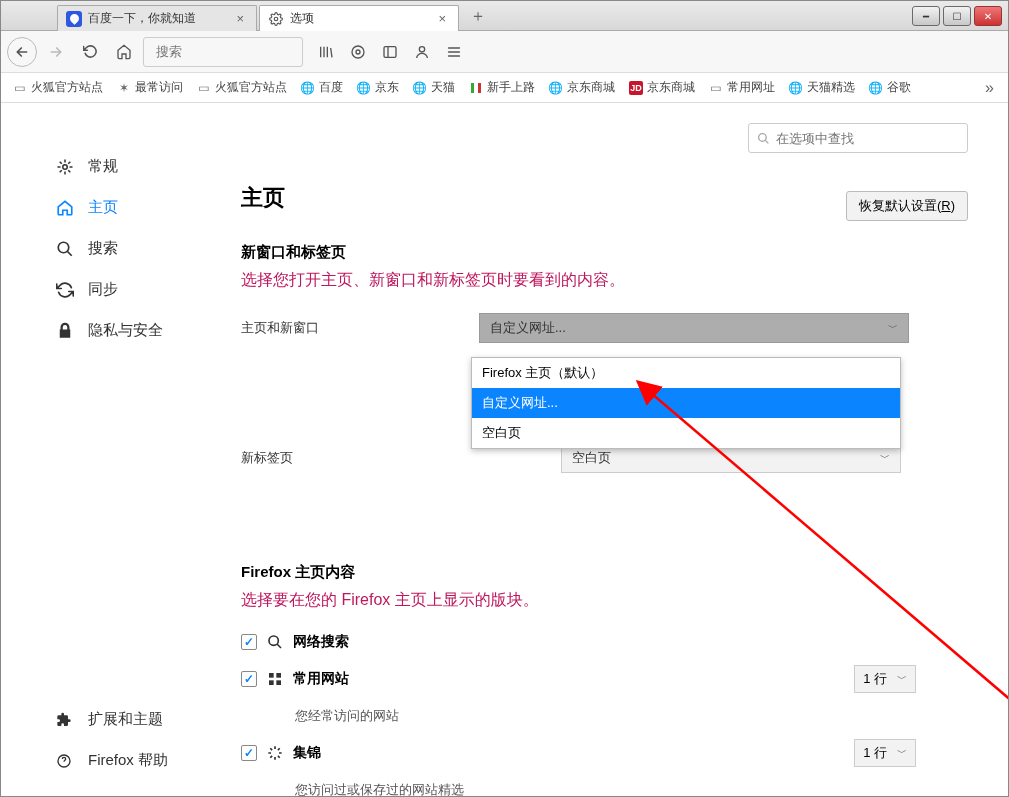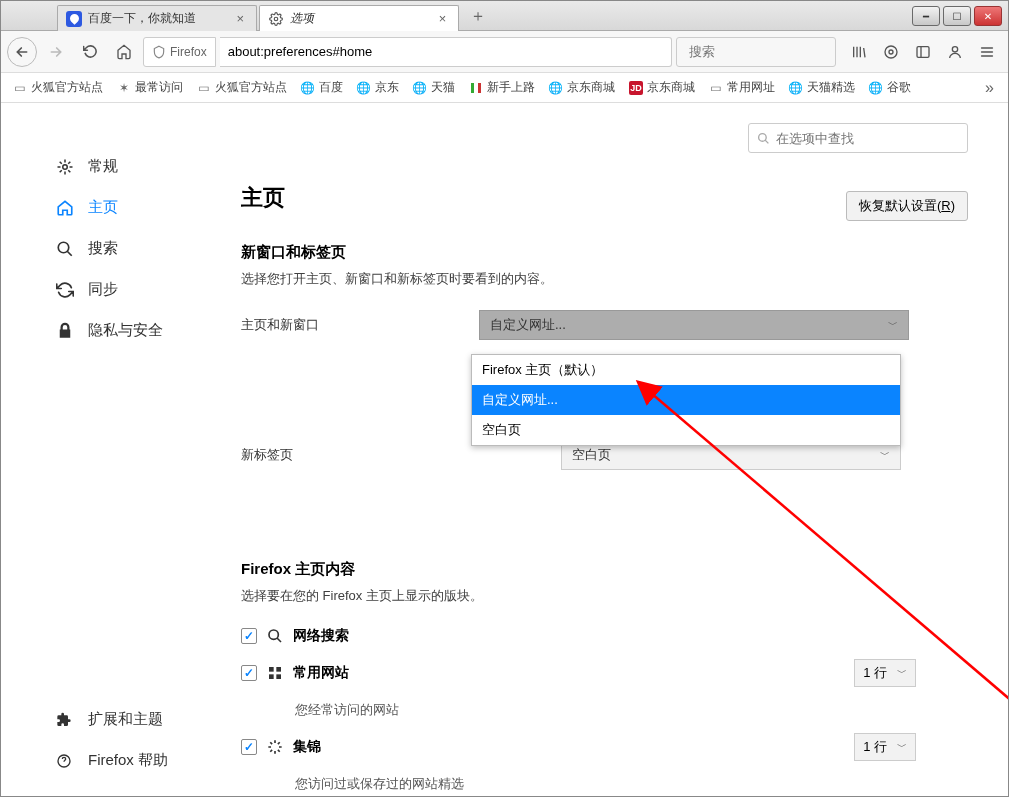--- a/index.html
+++ b/index.html
@@ -7,21 +7,21 @@
 
 
 .titlebar { height: 30px; background: linear-gradient(#eaeaea,#d8d8d8); border-bottom: 1px solid #aaa; display:flex; align-items:flex-end; justify-content:flex-end; padding: 0 4px; position:relative; }
 .win-btns { display:flex; gap:3px; margin-bottom:4px; margin-right:2px; }
 .win-btn { width:28px; height:20px; border:1px solid #6a6a6a; border-radius:3px; background: linear-gradient(#f2f2f2,#c8c8c8); display:flex; align-items:center; justify-content:center; font-size:10px; color:#333; }
 .win-btn.close { background: linear-gradient(#e77,#c33); color:#fff; border-color:#933; }
 
 
 .tabs { position:absolute; left:56px; top:4px; height:26px; display:flex; }
 .tab { height:26px; min-width:200px; border:1px solid #aaa; border-bottom:none; border-radius:2px 2px 0 0; display:flex; align-items:center; padding:0 8px; gap:6px; font-size:12px; color:#333; background:#e5e5e5; margin-right:2px; }
-.tab.active { background:#fff;font-style:italic; }
+.tab.active { background:#fff; }
 .tab .favicon { width:16px; height:16px; display:flex; align-items:center; justify-content:center; }
 .tab .title { flex:1; white-space:nowrap; overflow:hidden; text-overflow:ellipsis; }
 .tab .close { font-size:13px; color:#666; padding:0 4px; }
 .newtab { width:26px; height:22px; margin-left:4px; display:flex; align-items:center; justify-content:center; color:#666; font-size:16px; }
 
 
 .navbar { height:42px; background:#f7f7f7; border-bottom:1px solid #ddd; display:flex; align-items:center; padding:0 6px; gap:4px; }
 .nav-btn { width:30px; height:30px; border:none; border-radius:4px; background:transparent; display:flex; align-items:center; justify-content:center; color:#555; font-size:15px; }
 .nav-btn.circle { border:1px solid #bbb; border-radius:50%; width:30px; height:30px; }
 .url-wrap { flex:1; display:flex; align-items:center; gap:4px; height:30px; }
@@ -47,21 +47,21 @@
 
 .content { flex:1; padding:26px 52px 0 10px; position:relative; }
 .find-wrap { position:absolute; right:40px; top:20px; width:220px; height:30px; border:1px solid #ccc; border-radius:3px; display:flex; align-items:center; padding:0 8px; gap:6px; color:#999; font-size:13px; }
 .find-wrap input { flex:1; border:none; outline:none; font-size:13px; }
 
 h1.page-title { font-size:22px; font-weight:600; margin-top:54px; margin-bottom:30px; }
 .restore-btn { position:absolute; right:40px; top:88px; height:30px; padding:0 12px; border:1px solid #bbb; border-radius:3px; background:#f2f2f2; font-size:13px; }
 .restore-btn u { text-decoration:underline; }
 
 h2.section { font-size:15px; font-weight:700; margin-top:18px; margin-bottom:8px; }
-p.desc { font-size:13px; color:#404040; margin-bottom:22px; }
+p.desc { font-size:16px; color:#be185d; margin-bottom:22px; }
 
 .form-row { display:flex; align-items:center; margin-bottom:12px; }
 .form-label { width:230px; font-size:13px; color:#333; }
 .select-btn { flex:1; max-width:430px; height:30px; border:1px solid #ccc; background:#e9e9e9; display:flex; align-items:center; justify-content:space-between; padding:0 10px; font-size:13px; color:#333; }
 .select-btn.open { background:#adadad; border-color:#999; }
 .caret { font-size:10px; color:#555; }
 
 .dropdown { position:absolute; width:430px; border:1px solid #bbb; background:#fff; box-shadow:0 2px 6px rgba(0,0,0,0.25); }
 .dd-item { height:30px; display:flex; align-items:center; padding:0 10px; font-size:13px; }
 .dd-item.selected { background:#0a84ff; color:#fff; }
@@ -129,29 +129,20 @@
   <button class="nav-btn">
     <svg width="15" height="15" viewBox="0 0 24 24" fill="none" stroke="#555" stroke-width="2.5" stroke-linecap="round">
         <path d="M1 4v6h6M3.5 15a9 9 0 1 0 2.1-9.4L1 10"></path>
       </svg>
   </button>
   <button class="nav-btn">
     <svg width="16" height="16" viewBox="0 0 24 24" fill="none" stroke="#555" stroke-width="2" stroke-linecap="round">
         <path d="M3 9.5L12 2l9 7.5V20a2 2 0 0 1-2 2h-4v-7h-6v7H5a2 2 0 0 1-2-2z"></path>
       </svg>
   </button>
-  <div class="url-wrap">
-    <div class="shield-box">
-      <svg width="14" height="14" viewBox="0 0 24 24" fill="none" stroke="#888" stroke-width="2">
-          <path d="M12 2l8 4v5c0 5-3.4 9.6-8 11-4.6-1.4-8-6-8-11V6z"></path>
-        </svg>
-      <span>Firefox</span>
-    </div>
-    <input class="url-input" value="about:preferences#home" style="">
-  </div>
   <div class="search-box">
     <svg width="13" height="13" viewBox="0 0 24 24" fill="none" stroke="#888" stroke-width="2.5">
         <circle cx="10" cy="10" r="7"></circle>
         <path d="M21 21l-6-6"></path>
       </svg>
     <input placeholder="搜索" style="">
   </div>
   <div class="right-icons">
     <button class="nav-btn">
       <svg width="16" height="16" viewBox="0 0 24 24" fill="none" stroke="#555" stroke-width="2">

